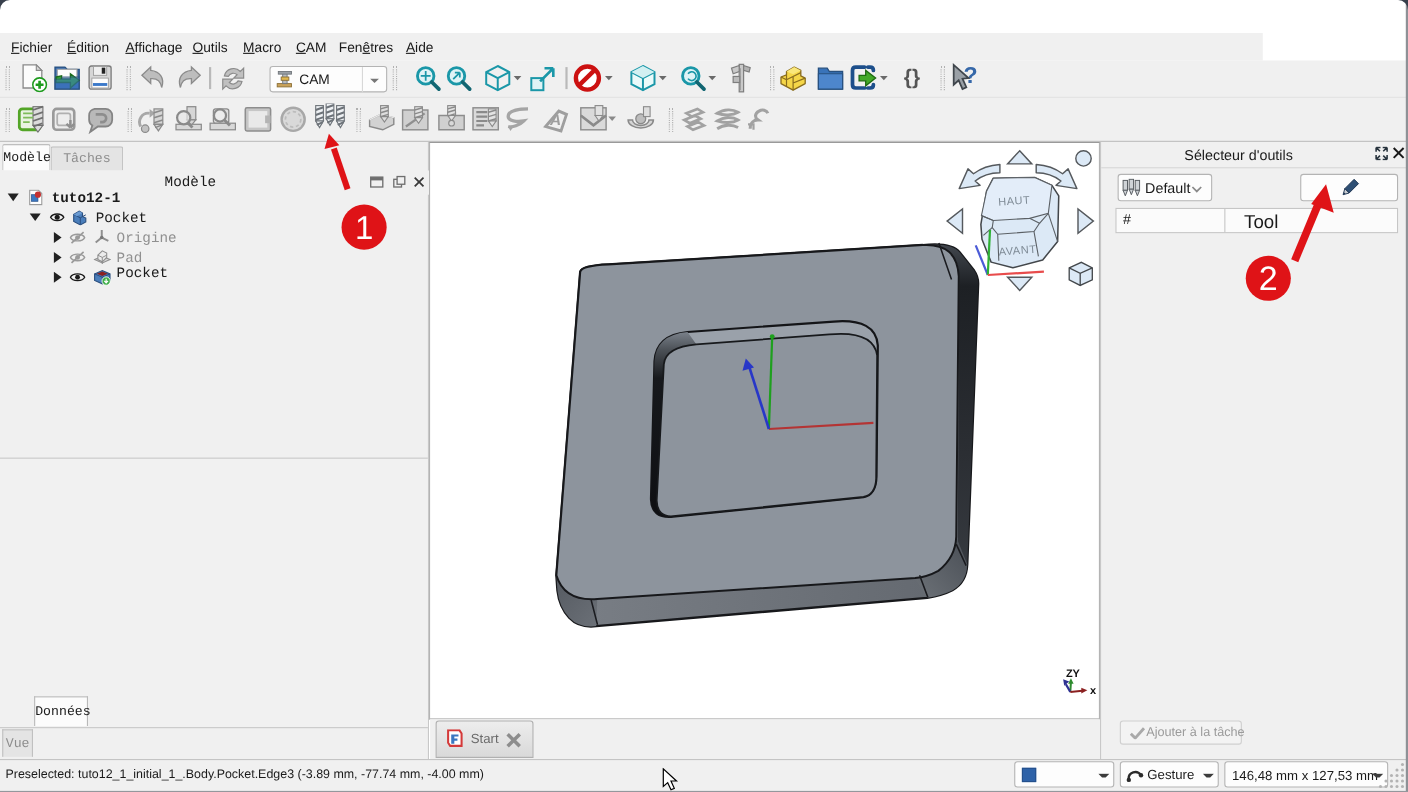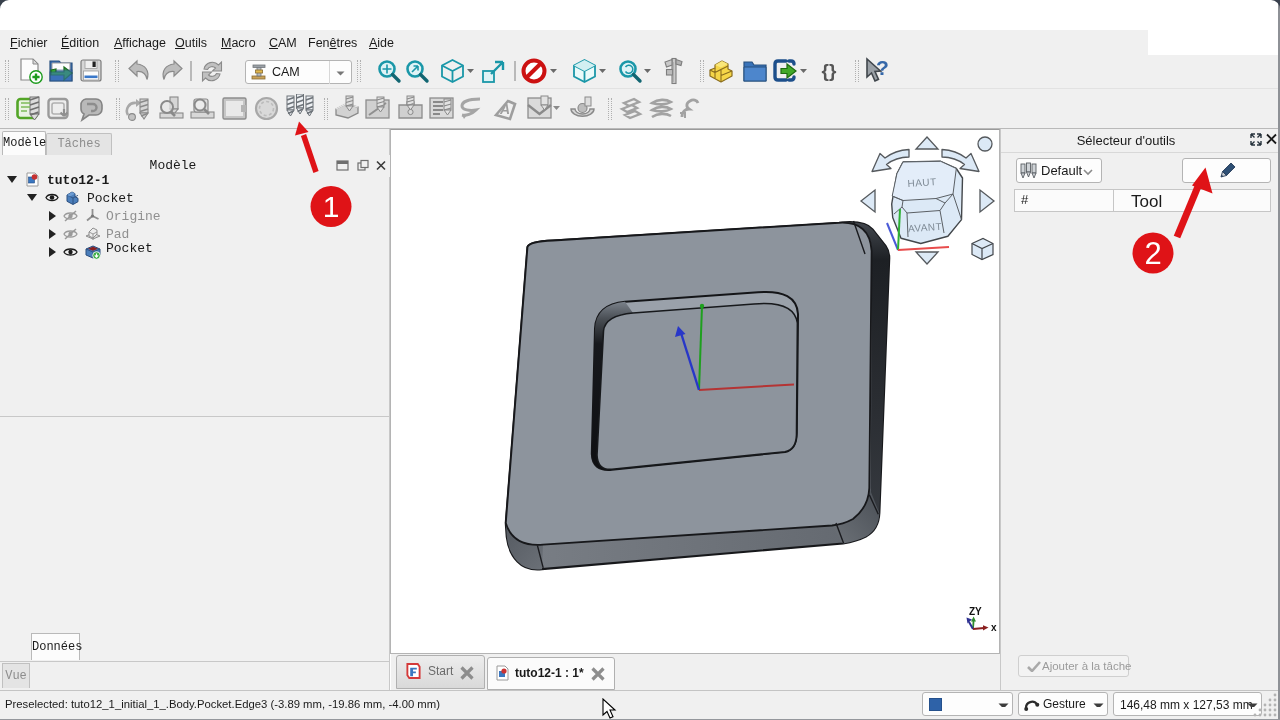--- a/index.html
+++ b/index.html
@@ -631,35 +631,24 @@
     <div id="tab-start" class="mditab">
       <svg style="position:absolute; left:9px; top:7px;" width="15" height="16" viewBox="0 0 15 17">
         <path d="M1 1 h11 l2 3 v12 h-11 l-2 -3 z" fill="#fff" stroke="#d43a3a" stroke-width="2"></path>
         <path d="M4 5 h7 v2 h-4 v2 h3 v2 h-3 v3 h-3 z" fill="#3b77c0"></path>
       </svg>
       <span style="position:absolute; left:31px; top:8px;">Start</span>
       <svg style="position:absolute; left:62px; top:9px;" width="16" height="16">
           <path d="M2.5 2.5 l11 11 M13.5 2.5 l-11 11" stroke="#8d8d8d" stroke-width="3.2"></path>
         </svg>
     </div>
-    <div id="tab-doc" class="mditab">
-      <svg style="position:absolute; left:8px; top:7px;" width="13" height="16" viewBox="0 0 13 16">
-        <path d="M1 1 h8 l3 3 v11 h-11 z" fill="#fff" stroke="#9a9a9a" stroke-width="1"></path>
-        <rect x="3" y="6" width="6" height="6" fill="#3b77c0"></rect>
-          <circle cx="8" cy="6" r="2.6" fill="#cc3333"></circle>
-      </svg>
-      <span style="position:absolute; left:27px; top:8px; font-weight:bold;">tuto12-1 : 1*</span>
-      <svg style="position:absolute; left:102px; top:8px;" width="16" height="16">
-          <path d="M2.5 2.5 l11 11 M13.5 2.5 l-11 11" stroke="#8d8d8d" stroke-width="3.2"></path>
-        </svg>
-    </div>
   </div>
 
   <div id="statusbar" class="abs"></div>
-  <div id="status-text" class="abs" style="top:698px;">Preselected: tuto12_1_initial_1_.Body.Pocket.Edge3 (-3.89 mm, -19.86 mm, -4.00 mm)</div>
+  <div id="status-text" class="abs" style="top:698px;">Preselected: tuto12_1_initial_1_.Body.Pocket.Edge3 (-3.89 mm, -77.74 mm, -4.00 mm)</div>
   <div class="sb-combo" style="left:922px; top:692px; width:91px;">
     <div style="position:absolute; left:6px; top:5px; width:13px; height:13px; background:#2e62a8; border:1px solid #24508c;"></div>
     <svg style="position:absolute; left:75px; top:10px;" width="11" height="6">
         <path d="M0.5 0.5 h10 l-3.4 3.4 h-3.2 z" fill="#3c3c3c"></path>
       </svg>
   </div>
   <div class="sb-combo" style="left:1018px; top:692px; width:90px;">
     <svg style="position:absolute; left:4px; top:4px;" width="17" height="17" viewBox="0 0 17 17">
       <path d="M3 11 a6 6 0 0 1 11 -3.5" fill="none" stroke="#2b2b2b" stroke-width="2.2"></path>
       <circle cx="14.3" cy="7.8" r="2" fill="#2b2b2b"></circle>

